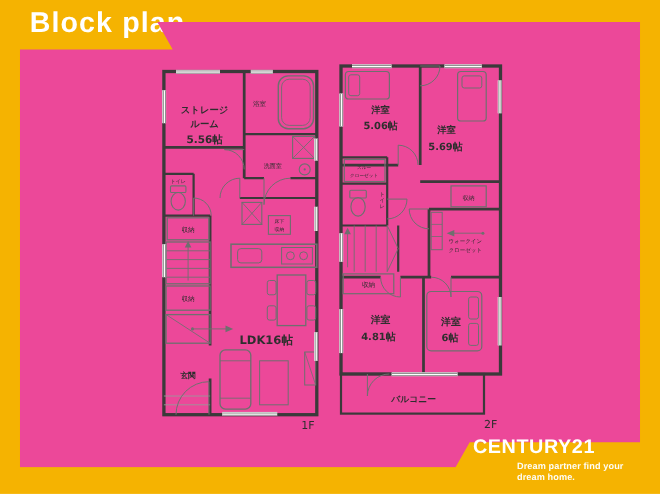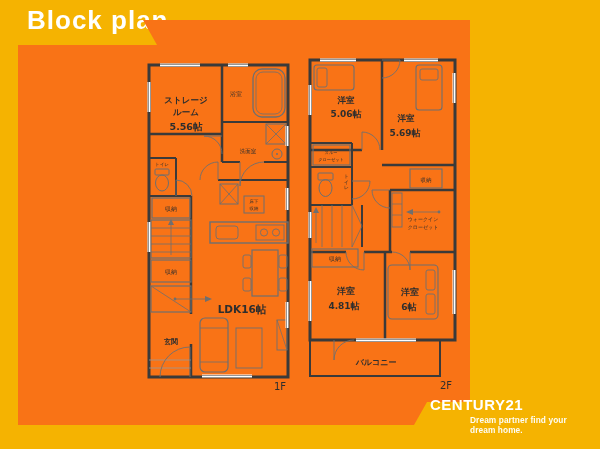--- a/index.html
+++ b/index.html
@@ -1,22 +1,22 @@
 <!DOCTYPE html>
 <html><head>
 <meta charset="utf-8">
 <style>
   html,body{margin:0;padding:0;}
   .page{position:relative;width:600px;height:449px;background:#F5B301;overflow:hidden;
         font-family:"Liberation Sans","DejaVu Sans",sans-serif;}
-  .content{position:absolute;left:18px;top:20px;width:452px;height:405px;background:#f97316;
+  .content{position:absolute;left:18px;top:20px;width:564px;height:405px;background:#ec4899;
         clip-path:polygon(125px 0,564px 0,564px 382px,409px 382px,396px 405px,0 405px,0 25px,139px 25px);}
   .title{position:absolute;left:27px;top:5px;color:#ffffff;font-size:26px;font-weight:bold;letter-spacing:1px;}
   .logo{position:absolute;left:430px;top:397px;width:160px;color:#ffffff;}
-  .logo .brand{font-size:15px;font-weight:bold;letter-spacing:.5px;line-height:1.05;}
+  .logo .brand{font-size:18px;font-weight:bold;letter-spacing:.5px;line-height:1.05;}
   .logo .tag{font-size:8.3px;font-weight:bold;margin-top:2px;letter-spacing:.1px;color:#fdfdf5;padding-left:40px;}
   svg{position:absolute;}
   .p1{left:128px;top:42px;}
   .p2{left:288px;top:35px;}
   svg text{font-family:"DejaVu Sans","Liberation Sans",sans-serif;fill:#2e2e2e;}
   .w{stroke:#3a3a3a;fill:none;}
   .f{stroke:#6f6f6f;fill:none;}
   .lite{stroke:#9a9a9a;fill:none;}
   .lbl{font-weight:600;}
   .vtext{writing-mode:tb;glyph-orientation-vertical:0;}

